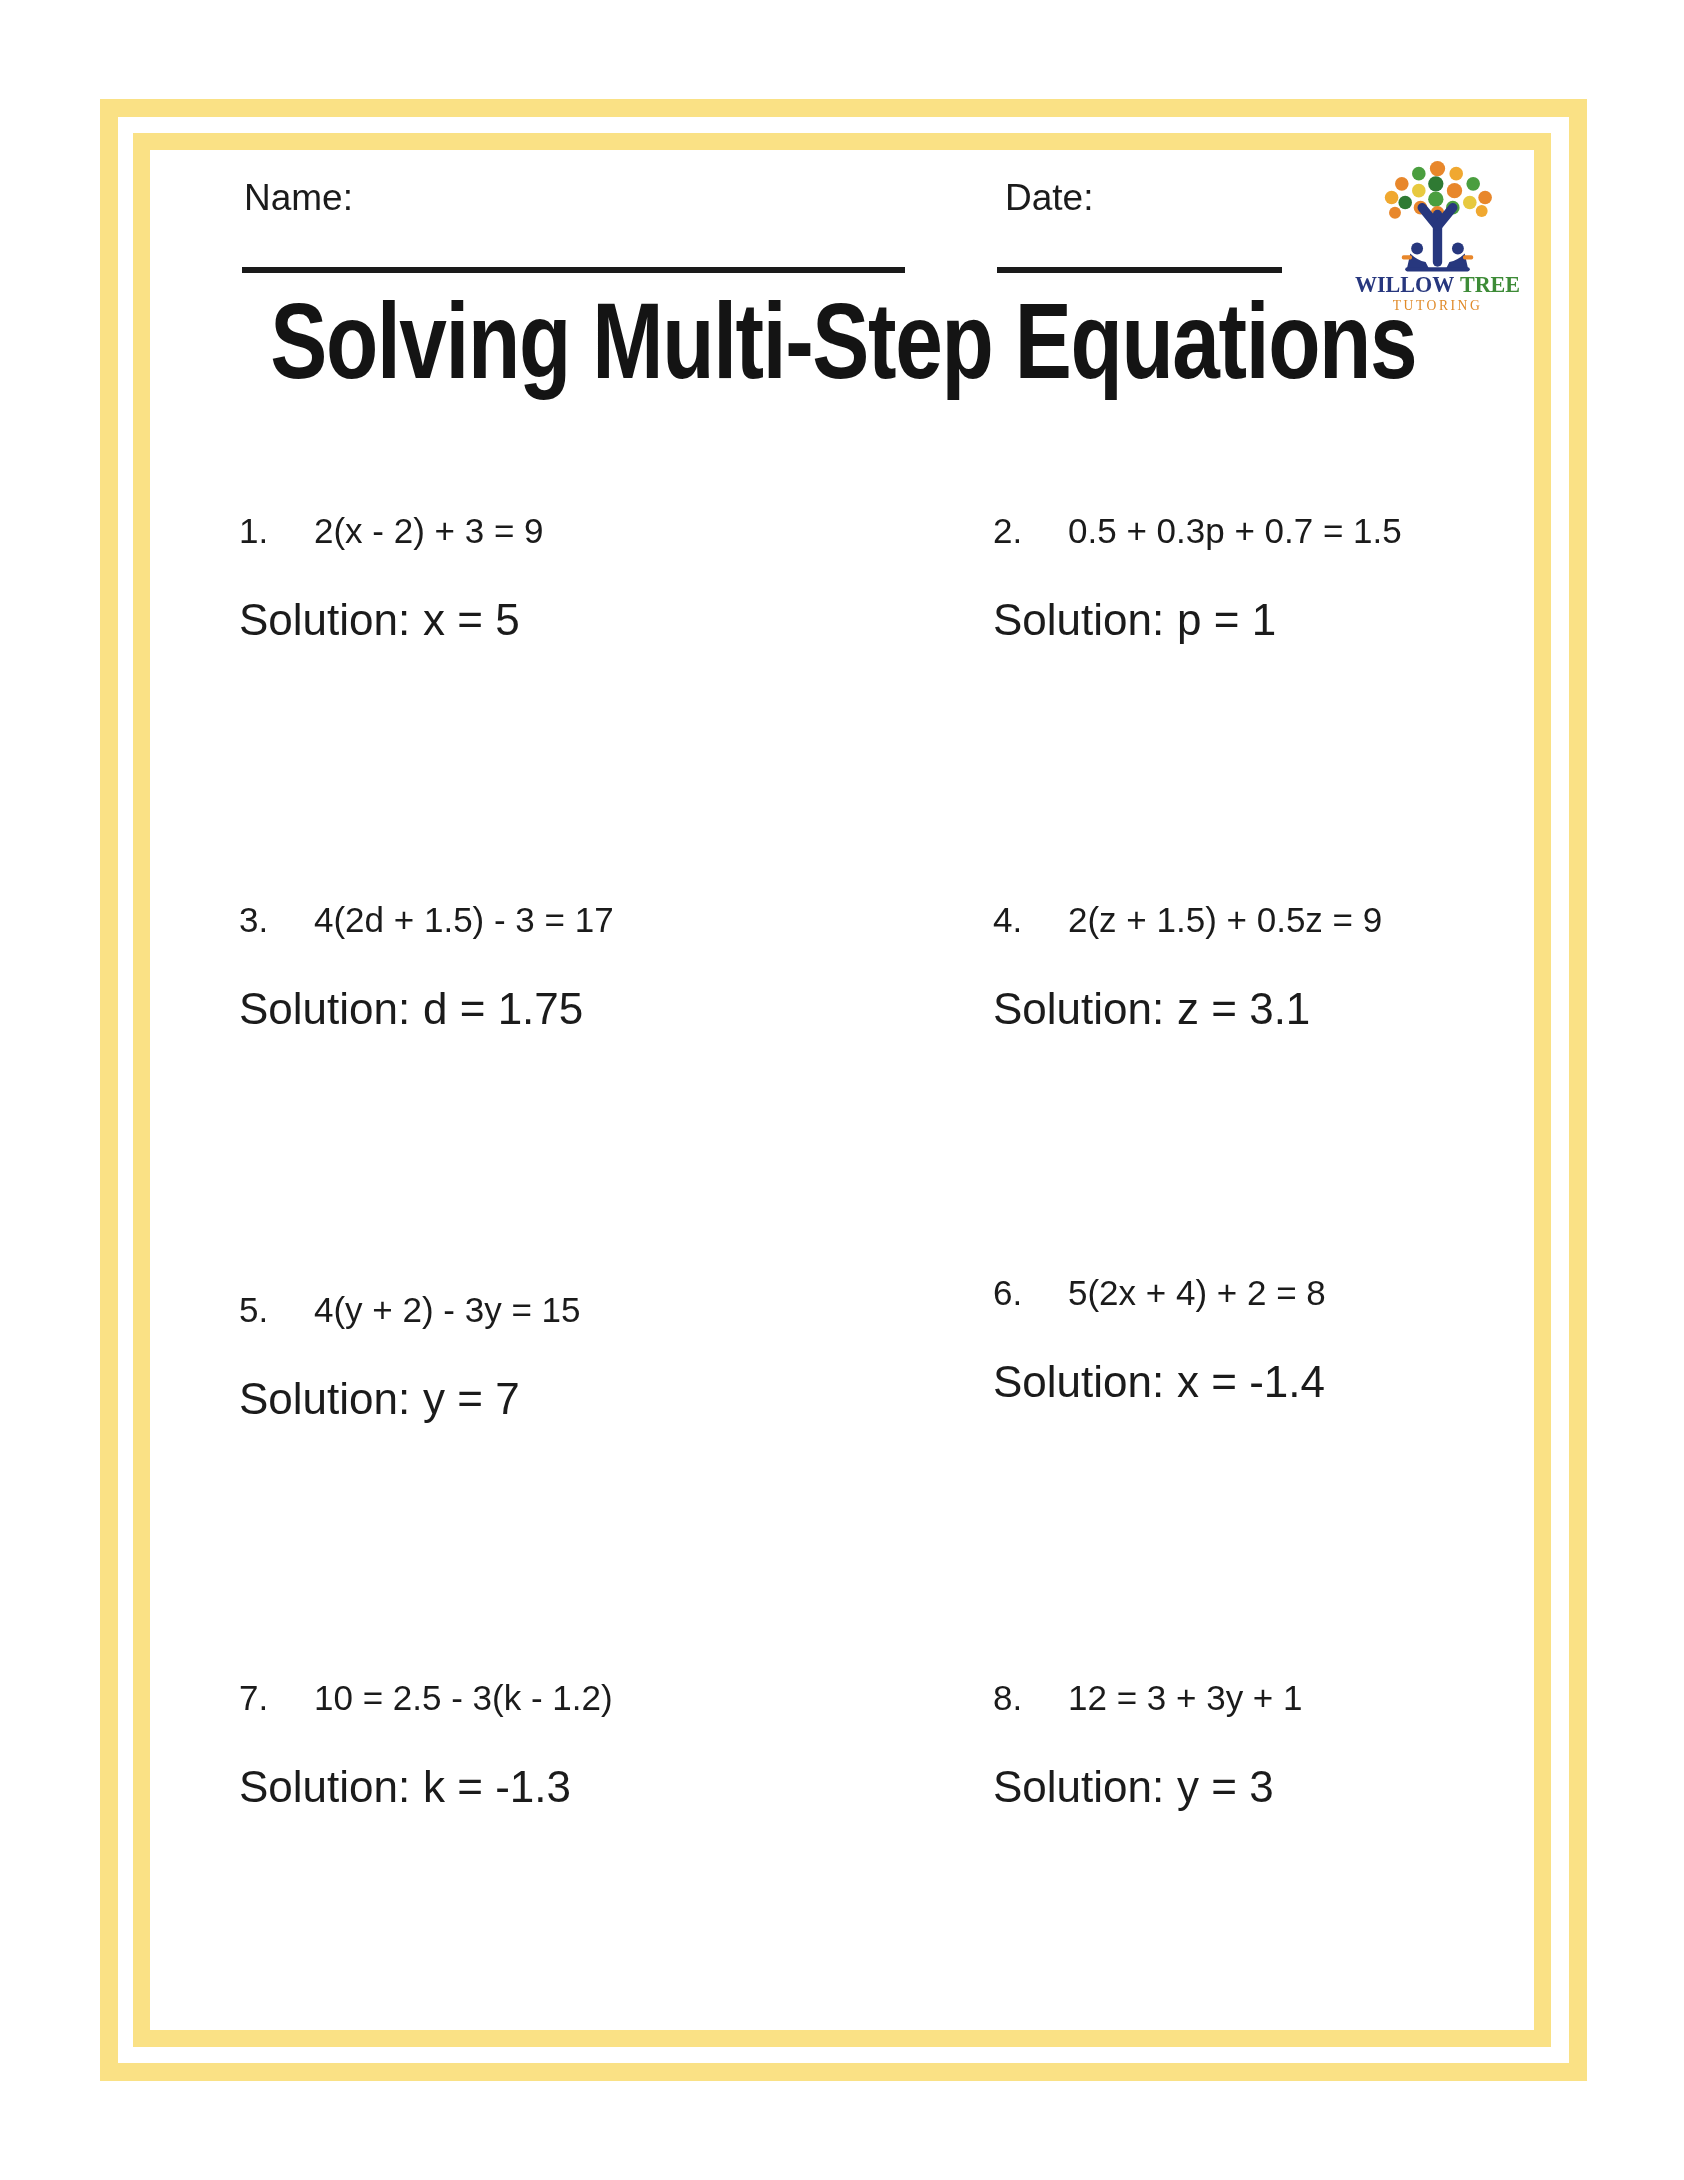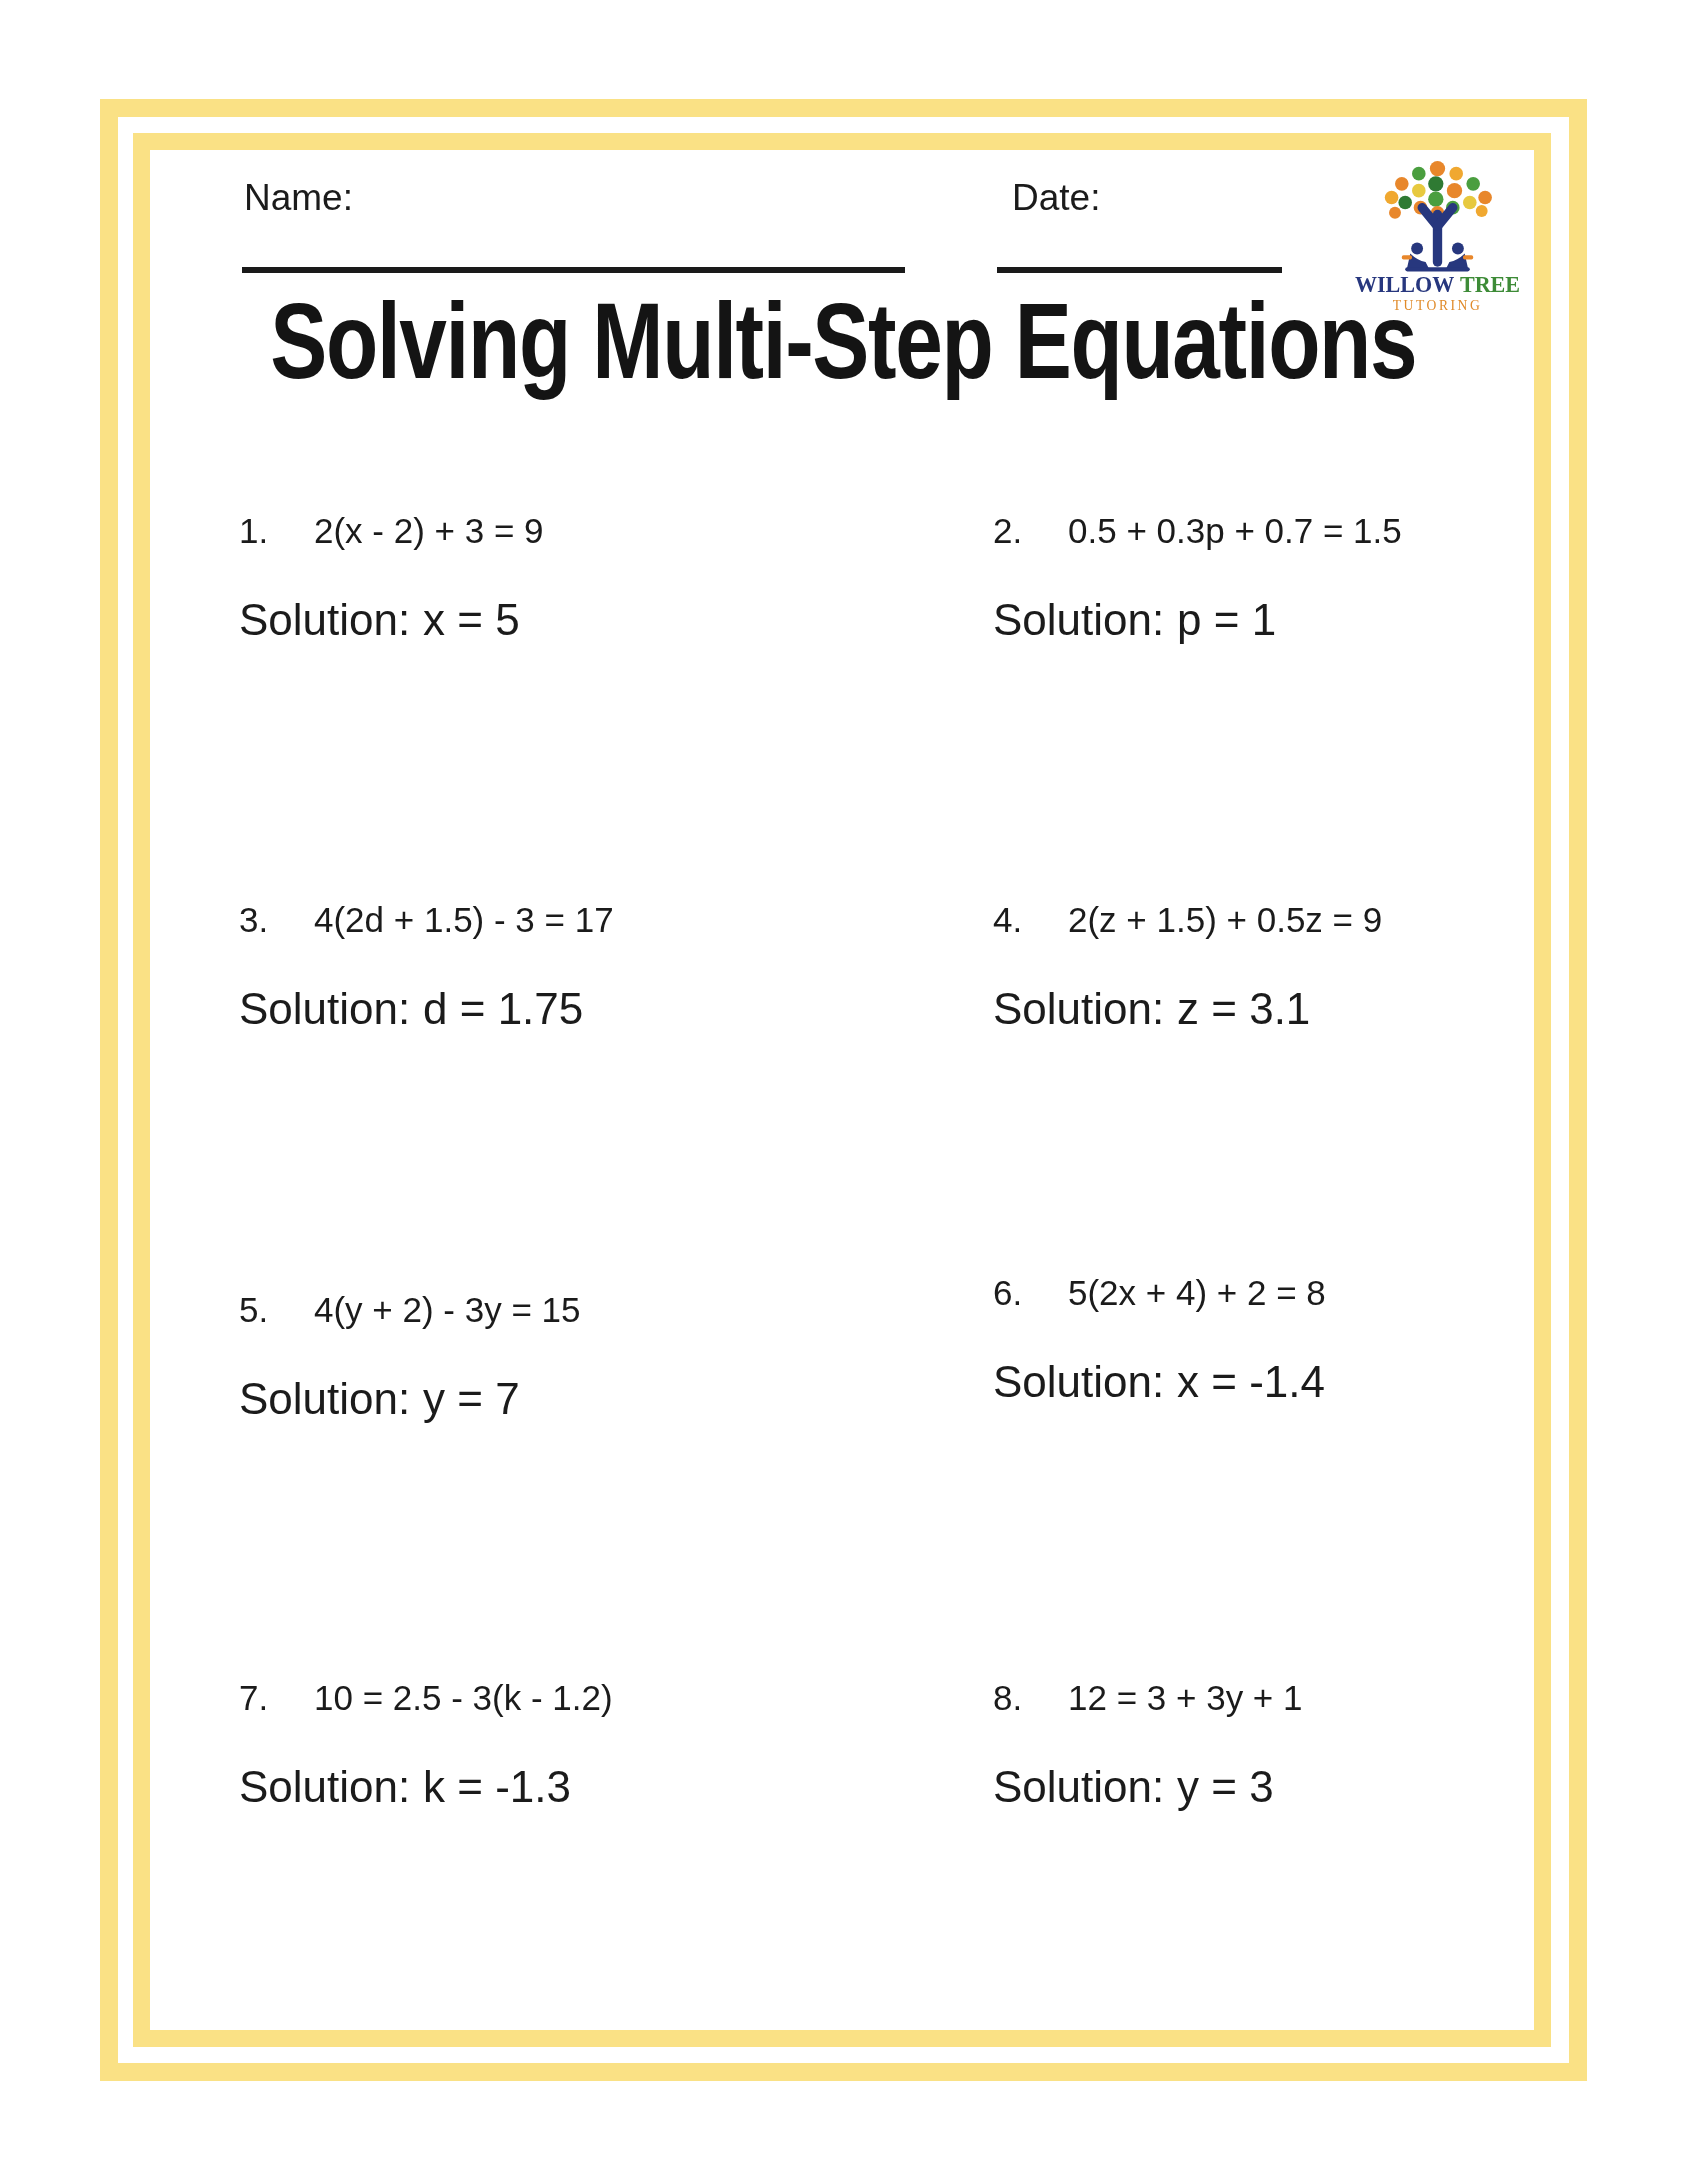--- a/index.html
+++ b/index.html
@@ -48,21 +48,21 @@
 
 <div class="page" style="--yellow:#FAE185;">
 
   <div class="outer-frame"></div>
   <div class="inner-frame"></div>
 
 
   <div class="field-label" style="left:244px; top:177px;">Name:</div>
   <div class="field-line" style="left:242px; top:267px; width:663px;"></div>
 
-  <div class="field-label" style="left:1005px; top:177px;margin-left:7px;">Date:</div>
+  <div class="field-label" style="left:1005px; top:177px;">Date:</div>
   <div class="field-line" style="left:997px; top:267px; width:285px;"></div>
 
   <svg class="logo" viewBox="0 0 220 190">
 
     <g>
       <circle cx="110" cy="18" r="9" fill="#E8872B"></circle>
       <circle cx="88" cy="24" r="8" fill="#4A9E3F"></circle>
       <circle cx="132" cy="24" r="8" fill="#F0A830"></circle>
       <circle cx="68" cy="36" r="8" fill="#E8872B"></circle>
       <circle cx="152" cy="36" r="8" fill="#4A9E3F"></circle>

